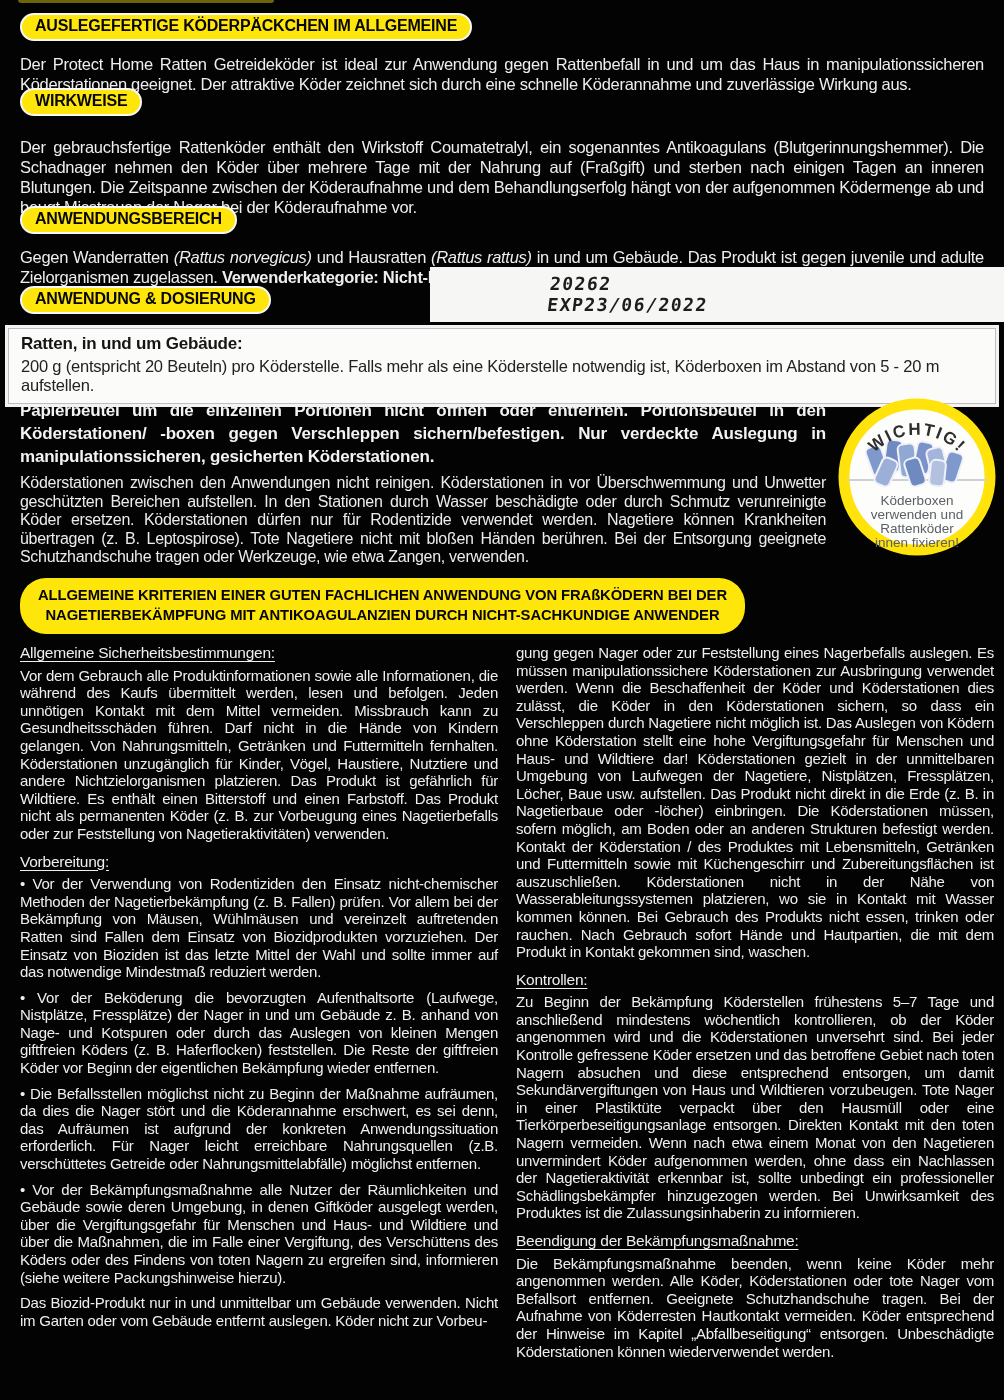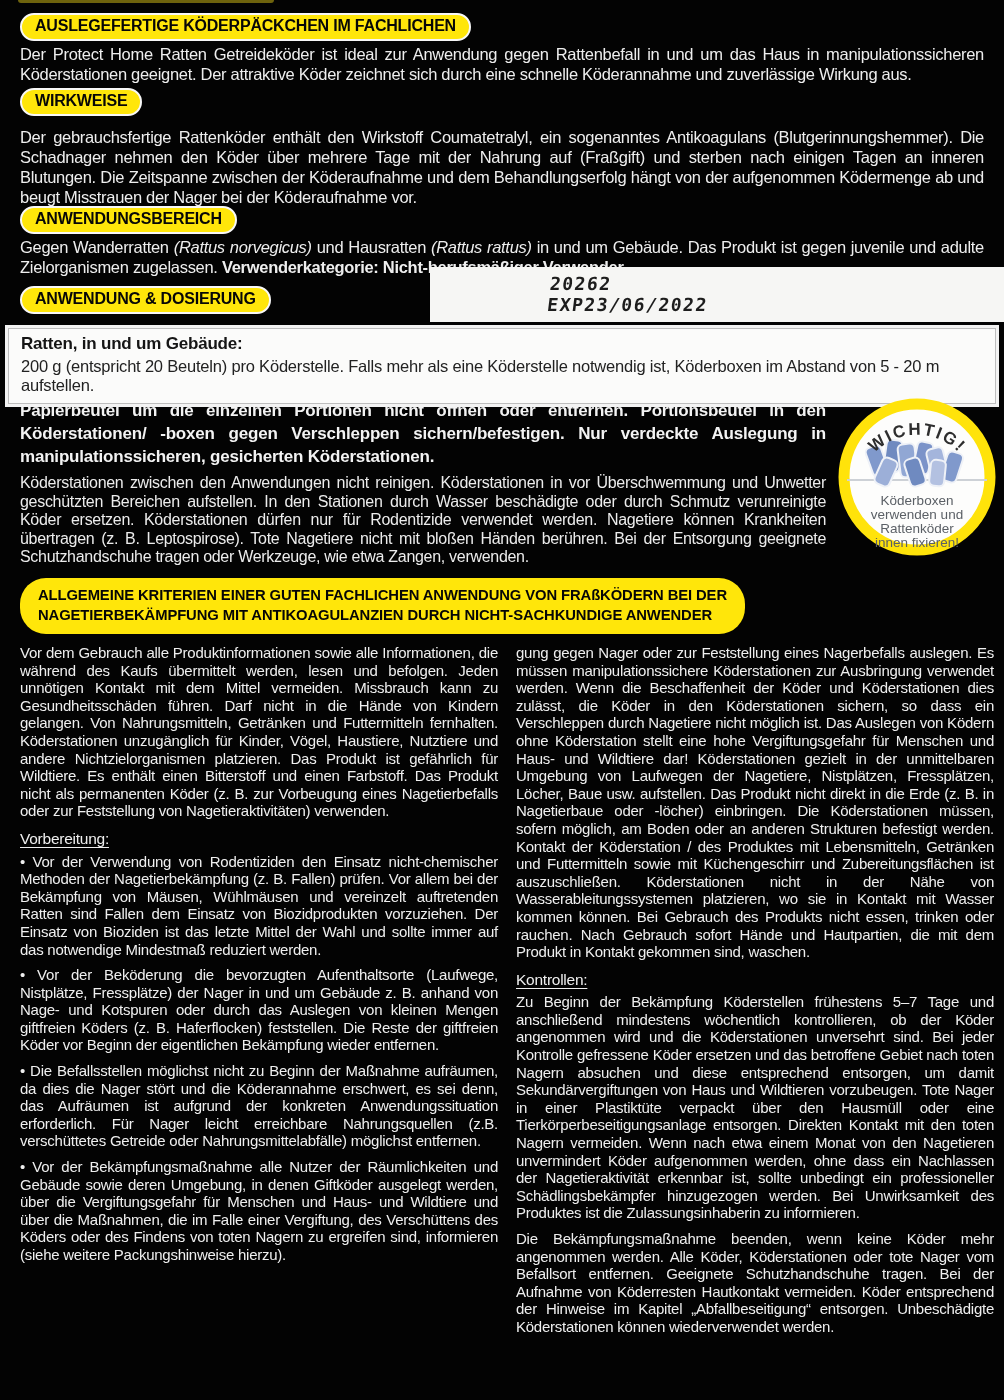--- a/index.html
+++ b/index.html
@@ -9,21 +9,21 @@
     background:#030303;
   }
   .pill{
     position:absolute;background:#ffe60a;color:#070707;
     border:2px solid #f7f7f7;border-radius:15px;
     font-weight:700;font-size:16px;letter-spacing:-0.2px;
     padding:2px 13px 4px;white-space:nowrap;
   }
   .para{
     position:absolute;color:#eeeeee;font-size:16.5px;line-height:20px;
-    letter-spacing:-0.3px;text-align:justify;
+    letter-spacing:-0.3px;text-align:justify;margin-top:10px;
   }
   .stamp-box{
     position:absolute;left:430px;top:267px;width:574px;height:55px;
     background:#f6f6f4;color:#1d1d1d;
   }
   .stamp-text{
     padding:6px 0 0 122px;
     font-family:"DejaVu Sans Mono",monospace;font-weight:700;
     font-size:18px;line-height:21px;letter-spacing:1.5px;
     transform:skewX(-7deg);transform-origin:left top;
@@ -45,20 +45,21 @@
     position:absolute;left:20px;top:474px;width:806px;
     color:#ececec;font-size:16px;line-height:18.5px;
     letter-spacing:-0.3px;text-align:justify;
   }
   .badge{position:absolute;left:833px;top:396px;width:168px;height:162px;}
   .big-header{
     position:absolute;left:20px;top:578px;width:fit-content;
     background:#ffe60a;color:#060606;border-radius:26px;
     padding:8px 18px 9px;font-weight:700;font-size:14.8px;line-height:19.5px;
     letter-spacing:-0.1px;
+    text-align:center;
   }
   .big-header div{white-space:nowrap;}
   .col{
     position:absolute;top:644px;width:478px;color:#efefef;
     font-size:15px;line-height:17.6px;letter-spacing:-0.25px;
   }
   .col-left{left:20px;}
   .col-right{left:516px;}
   .col p{margin:0 0 8px;text-align:justify;}
   .colhead{
@@ -71,21 +72,21 @@
     background:#8a7c10;border-radius:0 0 3px 3px;opacity:.8;
   }
   i.lat{font-style:italic;}
   b.cat{font-weight:700;}
 </style>
 </head>
 <body>
 
 <div class="edge-sliver"></div>
 
-<div class="pill" style="left:20px;top:13px;">AUSLEGEFERTIGE KÖDERPÄCKCHEN IM FACHLICHEN</div>
+<div class="pill" style="left:20px;top:13px;">AUSLEGEFERTIGE KÖDERPÄCKCHEN IM ALLGEMEINE</div>
 <div class="para" style="left:20px;top:44px;width:964px;">Der Protect Home Ratten Getreideköder ist ideal zur Anwendung gegen Rattenbefall in und um das Haus in manipulationssicheren Köderstationen geeignet. Der attraktive Köder zeichnet sich durch eine schnelle Köderannahme und zuverlässige Wirkung aus.</div>
 
 <div class="pill" style="left:20px;top:88px;">WIRKWEISE</div>
 <div class="para" style="left:20px;top:127px;width:964px;">Der gebrauchsfertige Rattenköder enthält den Wirkstoff Coumatetralyl, ein sogenanntes Antikoagulans (Blutgerinnungshemmer). Die Schadnager nehmen den Köder über mehrere Tage mit der Nahrung auf (Fraßgift) und sterben nach einigen Tagen an inneren Blutungen. Die Zeitspanne zwischen der Köderaufnahme und dem Behandlungserfolg hängt von der aufgenommen Ködermenge ab und beugt Misstrauen der Nager bei der Köderaufnahme vor.</div>
 
 <div class="pill" style="left:20px;top:206px;">ANWENDUNGSBEREICH</div>
 <div class="para" style="left:20px;top:237px;width:964px;">
   <span>Gegen Wanderratten </span><i class="lat">(Rattus norvegicus)</i><span> und Hausratten </span><i class="lat">(Rattus rattus)</i><span> in und um Gebäude. Das Produkt ist gegen juvenile und adulte Zielorganismen zugelassen. </span><b class="cat">Verwenderkategorie: Nicht-berufsmäßiger Verwender.</b>
 </div>
 
@@ -136,26 +137,29 @@
     </g>
   </svg>
 </div>
 
 <div class="big-header">
   <div>ALLGEMEINE KRITERIEN EINER GUTEN FACHLICHEN ANWENDUNG VON FRAßKÖDERN BEI DER</div>
   <div>NAGETIERBEKÄMPFUNG MIT ANTIKOAGULANZIEN DURCH NICHT-SACHKUNDIGE ANWENDER</div>
 </div>
 
 <div class="col col-left">
+  <div class="colhead first">Allgemeine Sicherheitsbestimmungen:</div>
   <p>Vor dem Gebrauch alle Produktinformationen sowie alle Informationen, die während des Kaufs übermittelt werden, lesen und befolgen. Jeden unnötigen Kontakt mit dem Mittel vermeiden. Missbrauch kann zu Gesundheitsschäden führen. Darf nicht in die Hände von Kindern gelangen. Von Nahrungsmitteln, Getränken und Futtermitteln fernhalten. Köderstationen unzugänglich für Kinder, Vögel, Haustiere, Nutztiere und andere Nichtzielorganismen platzieren. Das Produkt ist gefährlich für Wildtiere. Es enthält einen Bitterstoff und einen Farbstoff. Das Produkt nicht als permanenten Köder (z. B. zur Vorbeugung eines Nagetierbefalls oder zur Feststellung von Nagetieraktivitäten) verwenden.</p>
   <div class="colhead">Vorbereitung:</div>
   <p>• Vor der Verwendung von Rodentiziden den Einsatz nicht-chemischer Methoden der Nagetierbekämpfung (z. B. Fallen) prüfen. Vor allem bei der Bekämpfung von Mäusen, Wühlmäusen und vereinzelt auftretenden Ratten sind Fallen dem Einsatz von Biozidprodukten vorzuziehen. Der Einsatz von Bioziden ist das letzte Mittel der Wahl und sollte immer auf das notwendige Mindestmaß reduziert werden.</p>
   <p>• Vor der Beköderung die bevorzugten Aufenthaltsorte (Laufwege, Nistplätze, Fressplätze) der Nager in und um Gebäude z. B. anhand von Nage- und Kotspuren oder durch das Auslegen von kleinen Mengen giftfreien Köders (z. B. Haferflocken) feststellen. Die Reste der giftfreien Köder vor Beginn der eigentlichen Bekämpfung wieder entfernen.</p>
   <p>• Die Befallsstellen möglichst nicht zu Beginn der Maßnahme aufräumen, da dies die Nager stört und die Köderannahme erschwert, es sei denn, das Aufräumen ist aufgrund der konkreten Anwendungssituation erforderlich. Für Nager leicht erreichbare Nahrungsquellen (z.B. verschüttetes Getreide oder Nahrungsmittelabfälle) möglichst entfernen.</p>
   <p>• Vor der Bekämpfungsmaßnahme alle Nutzer der Räumlichkeiten und Gebäude sowie deren Umgebung, in denen Giftköder ausgelegt werden, über die Vergiftungsgefahr für Menschen und Haus- und Wildtiere und über die Maßnahmen, die im Falle einer Vergiftung, des Verschüttens des Köders oder des Findens von toten Nagern zu ergreifen sind, informieren (siehe weitere Packungshinweise hierzu).</p>
+  <p>Das Biozid-Produkt nur in und unmittelbar um Gebäude verwenden. Nicht im Garten oder vom Gebäude entfernt auslegen. Köder nicht zur Vorbeu-</p>
 </div>
 
 <div class="col col-right">
   <p>gung gegen Nager oder zur Feststellung eines Nagerbefalls auslegen. Es müssen manipulationssichere Köderstationen zur Ausbringung verwendet werden. Wenn die Beschaffenheit der Köder und Köderstationen dies zulässt, die Köder in den Köderstationen sichern, so dass ein Verschleppen durch Nagetiere nicht möglich ist. Das Auslegen von Ködern ohne Köderstation stellt eine hohe Vergiftungsgefahr für Menschen und Haus- und Wildtiere dar! Köderstationen gezielt in der unmittelbaren Umgebung von Laufwegen der Nagetiere, Nistplätzen, Fressplätzen, Löcher, Baue usw. aufstellen. Das Produkt nicht direkt in die Erde (z. B. in Nagetierbaue oder -löcher) einbringen. Die Köderstationen müssen, sofern möglich, am Boden oder an anderen Strukturen befestigt werden. Kontakt der Köderstation / des Produktes mit Lebensmitteln, Getränken und Futtermitteln sowie mit Küchengeschirr und Zubereitungsflächen ist auszuschließen. Köderstationen nicht in der Nähe von Wasserableitungssystemen platzieren, wo sie in Kontakt mit Wasser kommen können. Bei Gebrauch des Produkts nicht essen, trinken oder rauchen. Nach Gebrauch sofort Hände und Hautpartien, die mit dem Produkt in Kontakt gekommen sind, waschen.</p>
   <div class="colhead">Kontrollen:</div>
   <p>Zu Beginn der Bekämpfung Köderstellen frühestens 5–7 Tage und anschließend mindestens wöchentlich kontrollieren, ob der Köder angenommen wird und die Köderstationen unversehrt sind. Bei jeder Kontrolle gefressene Köder ersetzen und das betroffene Gebiet nach toten Nagern absuchen und diese entsprechend entsorgen, um damit Sekundärvergiftungen von Haus und Wildtieren vorzubeugen. Tote Nager in einer Plastiktüte verpackt über den Hausmüll oder eine Tierkörperbeseitigungsanlage entsorgen. Direkten Kontakt mit den toten Nagern vermeiden. Wenn nach etwa einem Monat von den Nagetieren unvermindert Köder aufgenommen werden, ohne dass ein Nachlassen der Nagetieraktivität erkennbar ist, sollte unbedingt ein professioneller Schädlingsbekämpfer hinzugezogen werden. Bei Unwirksamkeit des Produktes ist die Zulassungsinhaberin zu informieren.</p>
+  <div class="colhead">Beendigung der Bekämpfungsmaßnahme:</div>
   <p>Die Bekämpfungsmaßnahme beenden, wenn keine Köder mehr angenommen werden. Alle Köder, Köderstationen oder tote Nager vom Befallsort entfernen. Geeignete Schutzhandschuhe tragen. Bei der Aufnahme von Köderresten Hautkontakt vermeiden. Köder entsprechend der Hinweise im Kapitel „Abfallbeseitigung“ entsorgen. Unbeschädigte Köderstationen können wiederverwendet werden.</p>
 </div>
 
 </body></html>

